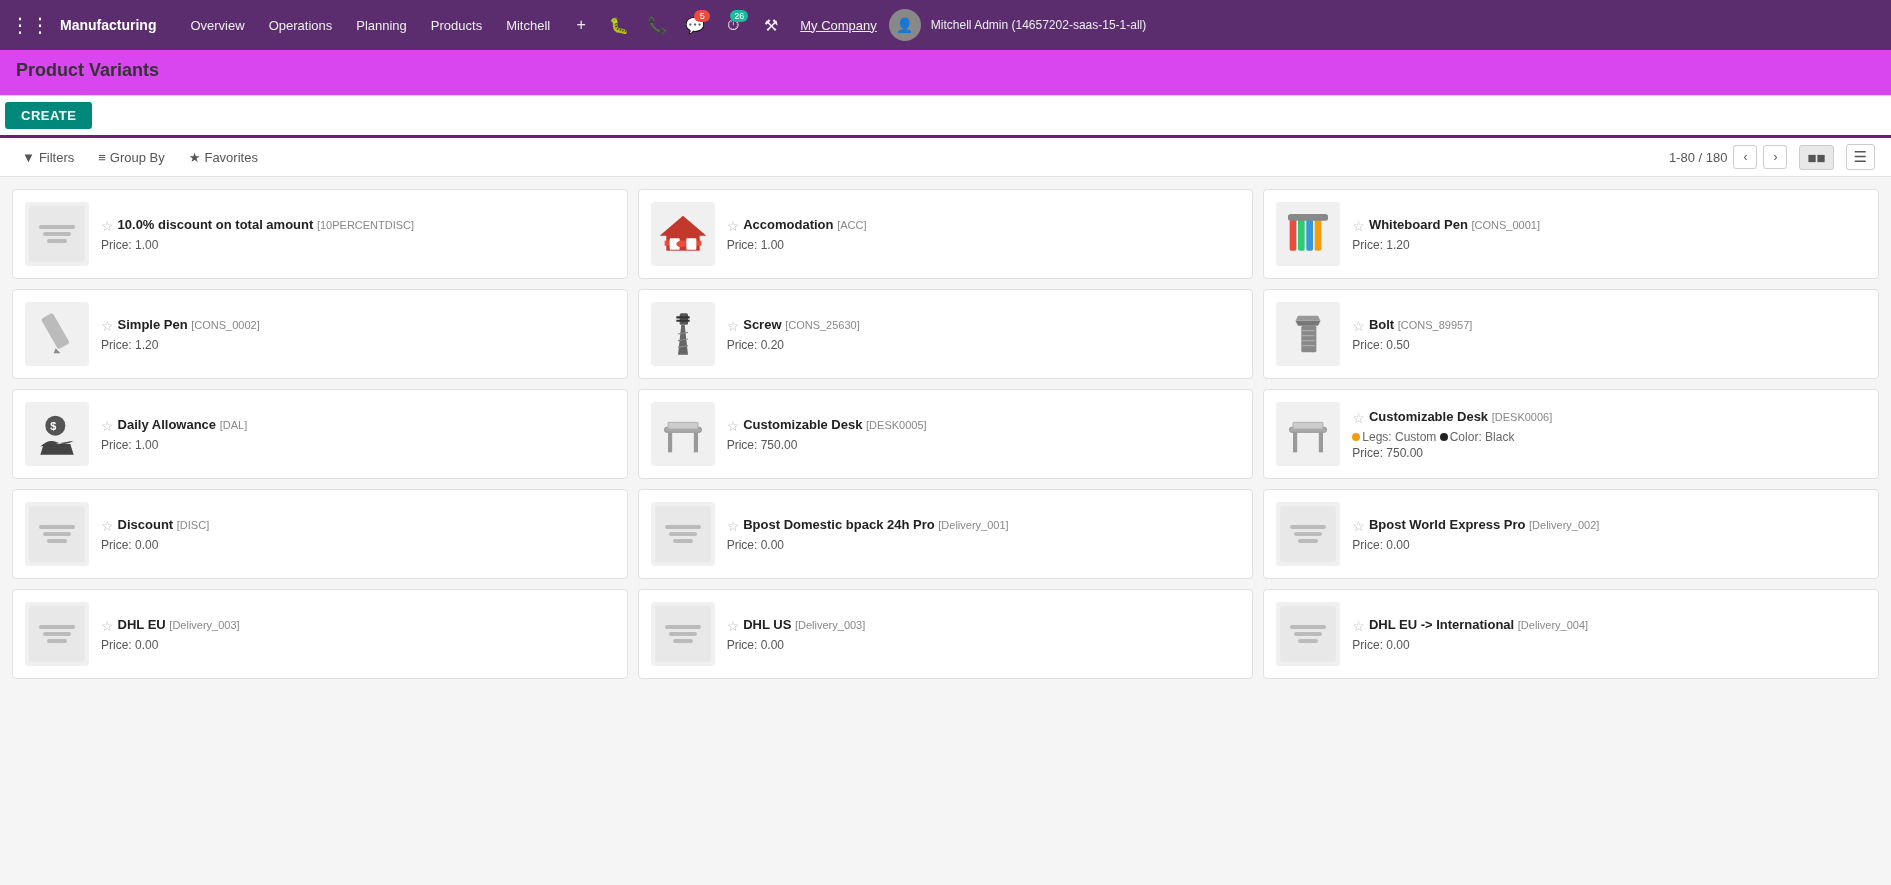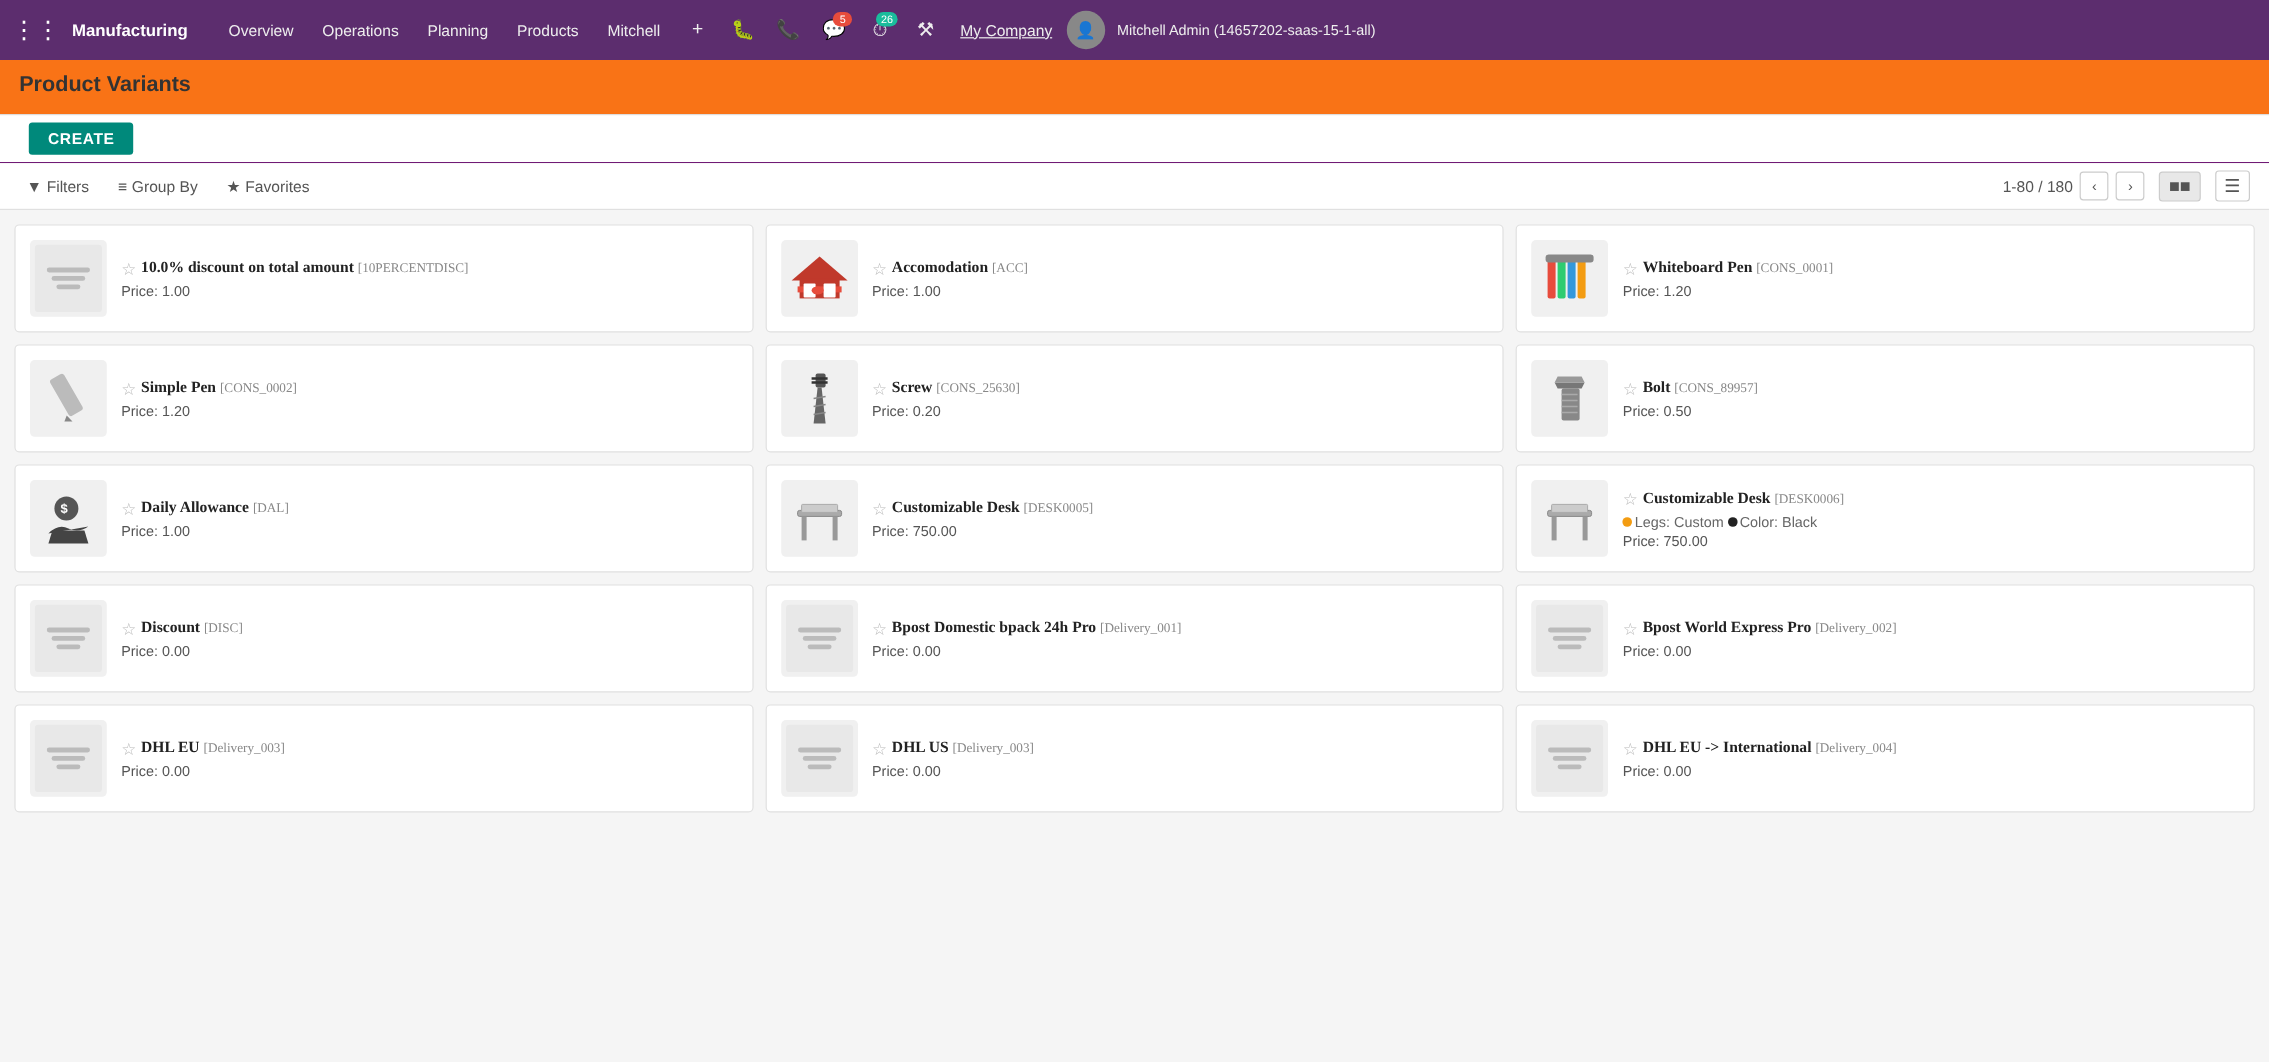--- a/index.html
+++ b/index.html
@@ -41,32 +41,32 @@
     .topnav .company { color: #eee; font-size: 13px; padding: 0 8px; cursor: pointer; white-space: nowrap; text-decoration: underline; }
     .topnav .avatar {
       width: 32px; height: 32px; border-radius: 50%; background: #888;
       overflow: hidden; display: flex; align-items: center; justify-content: center;
       font-size: 14px; cursor: pointer;
     }
     .topnav .user-name { color: #eee; font-size: 12px; padding: 0 6px; white-space: nowrap; cursor: pointer; }
 
     
     .subheader {
-      background: #f97316;
+      background: #d946ef;
       padding: 10px 16px 6px;
       border-bottom: 1px solid #ddd;
     }
     .page-title { font-size: 18px; font-weight: 600; color: #333; margin-bottom: 8px; }
     .toolbar {
       display: flex;
       align-items: flex-start;
       gap: 8px;
-      padding: 6px 24px;
+      padding: 6px 5px;
       background: #fff;
-      border-bottom: 1px solid #701a75;
+      border-bottom: 3px solid #701a75;
     }
     .btn-create {
       background: #00897b;
       color: #fff;
       border: none;
       padding: 6px 16px;
       border-radius: 3px;
       font-size: 13px;
       font-weight: bold;
       cursor: pointer;
@@ -137,21 +137,21 @@
       background: #f0f0f0;
       border-radius: 4px;
       display: flex; align-items: center; justify-content: center;
       font-size: 30px; flex-shrink: 0;
       overflow: hidden;
     }
     .product-thumb svg { width: 50px; height: 50px; }
     .product-info { flex: 1; min-width: 0; }
     .product-name-row { display: flex; align-items: flex-start; gap: 4px; margin-bottom: 4px; }
     .star-icon { color: #bbb; font-size: 14px; cursor: pointer; flex-shrink: 0; margin-top: 1px; }
-    .product-name { font-weight: 600; font-size: 13px; color: #222; font-family: Liberation Serif, serif; }
+    .product-name { font-weight: 600; font-size: 13px; color: #222; }
     .product-ref { color: #888; font-size: 11px; font-weight: normal; }
     .product-attrs { font-size: 12px; color: #666; margin-bottom: 2px; }
     .product-price { color: #555; font-size: 12px; }
     .dot { display: inline-block; width: 8px; height: 8px; border-radius: 50%; margin-right: 2px; }
     .dot-yellow { background: #f39c12; }
     .dot-black { background: #222; }
 
     
     .thumb-placeholder {
       width: 56px; height: 56px;

